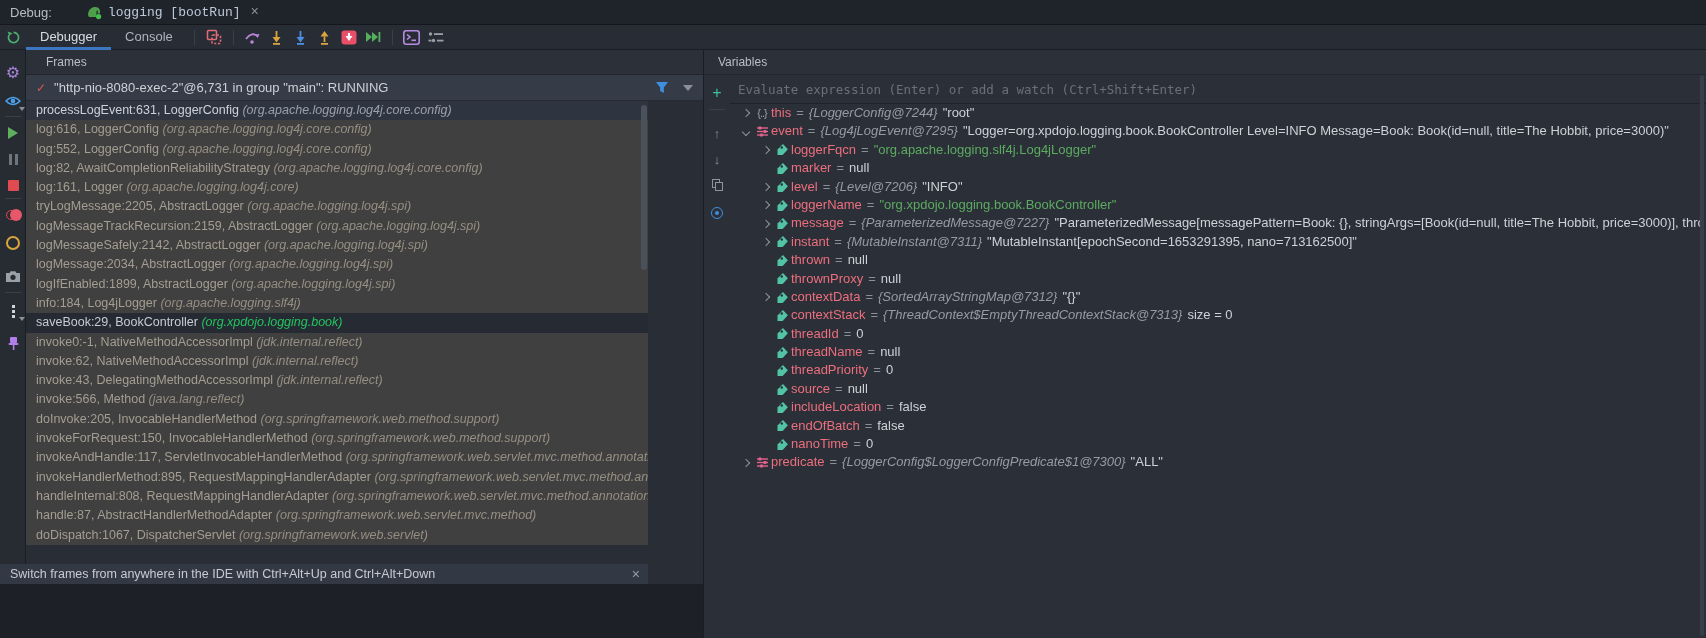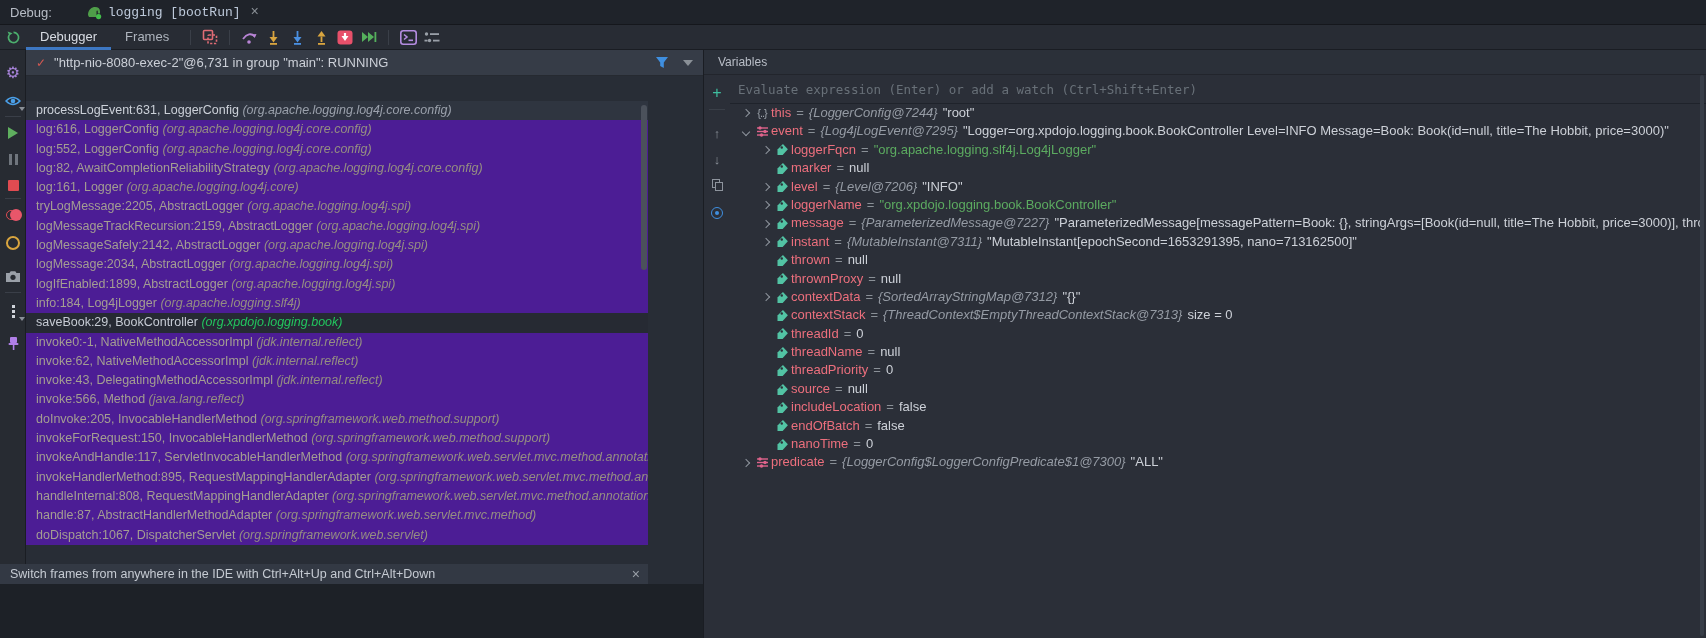--- a/index.html
+++ b/index.html
@@ -44,21 +44,21 @@
          color:#b9bec7;font-size:12px;padding-left:20px;box-sizing:border-box;}
   .vhead{padding-left:14px;}
   .threadrow{position:relative;height:26px;background:#363c47;display:flex;align-items:center;
              border-bottom:1px solid #262a31;box-sizing:border-box;}
   .tcheck{color:#d15852;margin:0 8px 0 10px;font-size:12px;}
   .threadtxt{color:#ccd0d8;white-space:nowrap;}
   .thr-icons{position:absolute;right:10px;display:flex;align-items:center;gap:14px;}
   .framelist{position:absolute;left:0;top:51px;width:622px;height:463px;display:flex;flex-direction:column;overflow:hidden;}
   .frow{height:19.3px;line-height:19.3px;flex:none;white-space:nowrap;overflow:hidden;
         padding-left:10px;font-size:12.5px;cursor:pointer;}
-  .frow.library{background:#4c1d95;color:#a49e92;}
+  .frow.library{background:#404040;color:#a49e92;}
   .frow.library .pkg{color:#958e82;}
   .frow.selected{background:#2f3540;color:#ccd1d9;}
   .frow.selected .pkg{color:#9aa0ab;}
   .frow.user{background:#262a33;color:#c6cbd4;}
   .frow.user .pkg{color:#22c55e;}
   .pkg{font-style:italic;}
   .fscroll{position:absolute;left:615px;top:55px;width:6px;height:165px;background:#4b515b;border-radius:3px;}
   
   .banner{position:absolute;left:0;top:564px;width:648px;height:20px;background:#333944;
           border-top:1px solid #4046522;display:flex;align-items:center;font-size:12.5px;color:#c6cbd3;}
@@ -123,21 +123,21 @@
   <div class="toolbar">
     <div class="tb-left">
       <span class="tbtn">
         <svg width="15" height="15" viewBox="0 0 16 16">
             <path d="M8 2.6 a5.4 5.4 0 1 1 -4.6 2.6" fill="none" stroke="#4caf6e" stroke-width="1.8"></path>
             <path d="M1.6 1.6 l2 4.2 3.4-2.4 z" fill="#4caf6e"></path>
           </svg>
       </span>
     </div>
     <div class="ttab active">Debugger</div>
-    <div class="ttab">Frames</div>
+    <div class="ttab">Console</div>
     <span class="tsep"></span>
     <span class="tbtn">
       <svg width="16" height="16" viewBox="0 0 16 16">
           <rect x="1.5" y="1.5" width="9" height="9" rx="1" fill="none" stroke="#e06c75" stroke-width="1.6"></rect>
           <rect x="6" y="6" width="8.5" height="8.5" rx="1" fill="none" stroke="#e06c75" stroke-width="1.6" stroke-dasharray="2.2 1.6"></rect>
         </svg>
     </span>
     <span class="tsep"></span>
     <span class="tbtn">
       <svg width="17" height="15" viewBox="0 0 17 15">
@@ -252,20 +252,21 @@
     <span class="lbtn" style="top:282px">
       <svg width="13" height="15" viewBox="0 0 13 15">
           <rect x="3" y="1" width="7" height="6" rx="1" fill="#b07fe8"></rect>
           <rect x="1.5" y="7" width="10" height="2" rx="1" fill="#b07fe8"></rect>
           <rect x="5.8" y="9" width="1.6" height="5" fill="#b07fe8"></rect>
         </svg>
     </span>
   </div>
 
   <div class="frames">
+    <div class="phead">Frames</div>
     <div class="threadrow">
       <span class="tcheck">✓</span>
       <span class="threadtxt">"http-nio-8080-exec-2"@6,731 in group "main": RUNNING</span>
       <span class="thr-icons">
         <span style="display:flex">
           <svg width="14" height="13" viewBox="0 0 14 13">
               <path d="M1 1 h12 L8.8 6.4 V12 L5.2 10 V6.4 z" fill="#3f8fe0"></path>
             </svg>
         </span>
         <span style="display:inline-block;width:0;height:0;border-left:5px solid transparent;border-right:5px solid transparent;border-top:6px solid #8a9097;"></span>

